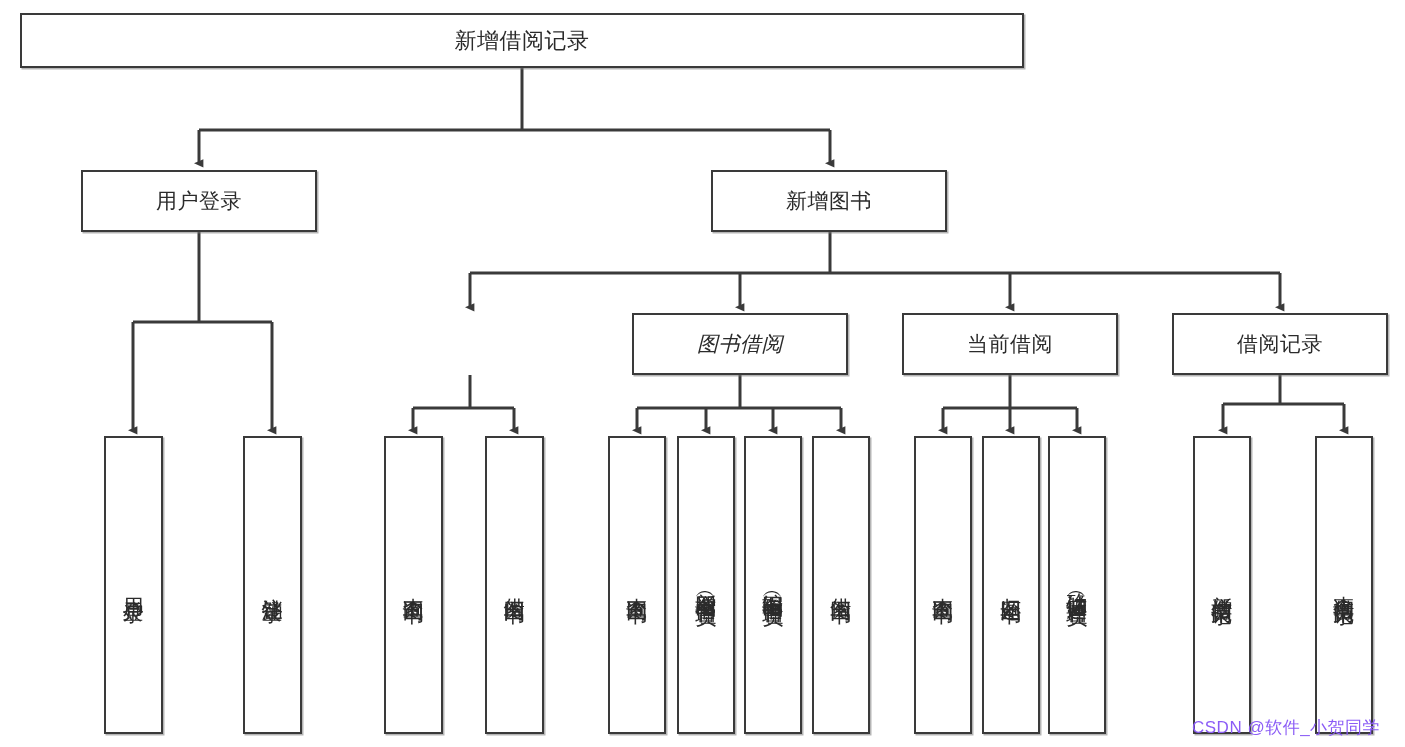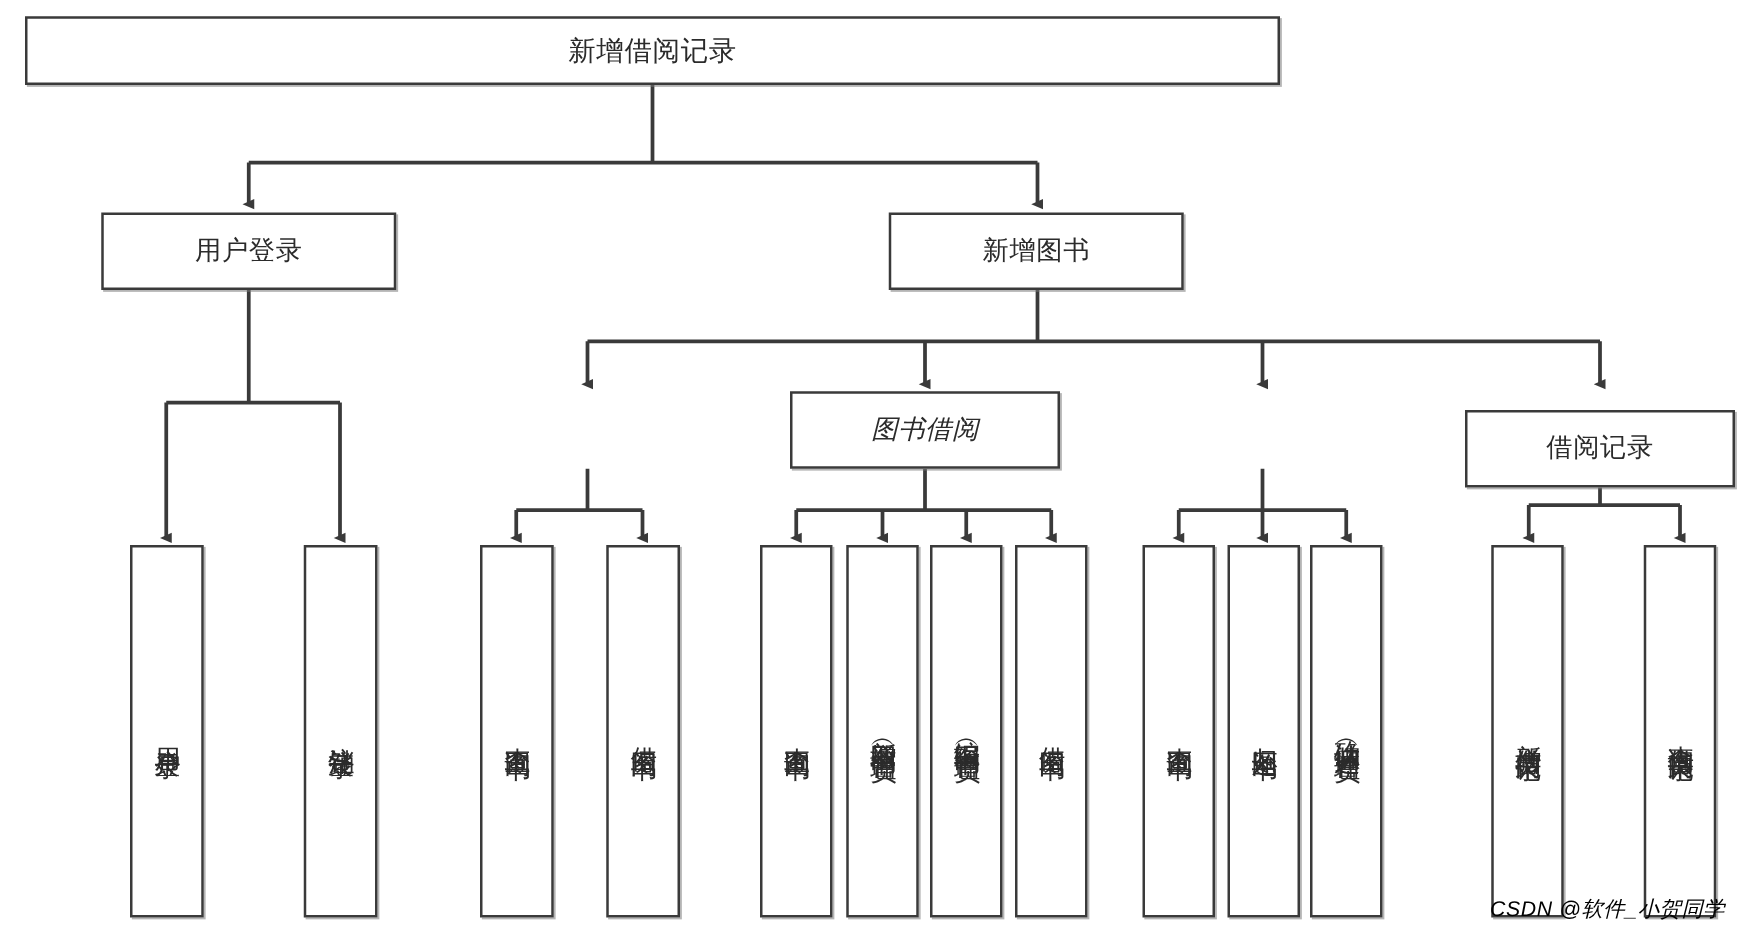--- a/index.html
+++ b/index.html
@@ -57,27 +57,26 @@
     writing-mode: vertical-rl;
     text-orientation: upright;
     font-size: 21px;
     line-height: 1.30;
     letter-spacing: 2px;
     white-space: nowrap;
     max-height: 272px;
   }
   .watermark {
     position: absolute;
-    color: #000000;
+    color: #8b5cf6;
     font-size: 17px;
     letter-spacing: 0.5px;
     white-space: nowrap;
     z-index: 3;
     font-family: "Liberation Sans", "DejaVu Sans", sans-serif;
-    font-style: italic;
   }
 </style>
 </head>
 <body>
 
 <div id="canvas">
 
   <svg id="edges" viewBox="0 0 1405 747" width="1405" height="747" xmlns="http://www.w3.org/2000/svg">
     <defs>
       <marker id="arrow" markerWidth="11" markerHeight="11" refX="4.2" refY="5" orient="auto" markerUnits="userSpaceOnUse">
@@ -135,21 +134,24 @@
   <div class="node h-node" style="left:81px; top:170px; width:236px; height:62px;">
     <span class="node-label">用户登录</span>
   </div>
   <div class="node h-node" style="left:711px; top:170px; width:236px; height:62px;">
     <span class="node-label">新增图书</span>
   </div>
 
   <div class="node h-node" style="left:632px; top:313px; width:216px; height:62px;font-style:italic;">
     <span class="node-label">图书借阅</span>
   </div>
-  <div class="node h-node" style="left:1172px; top:313px; width:216px; height:62px;margin-top:15px;">
+  <div class="node h-node" style="left:902px; top:313px; width:216px; height:62px;">
+    <span class="node-label">当前借阅</span>
+  </div>
+  <div class="node h-node" style="left:1172px; top:313px; width:216px; height:62px;">
     <span class="node-label">借阅记录</span>
   </div>
 
   <div class="node v-node" style="left:104px; top:436px; width:59px; height:298px;">
     <span class="node-label">用户登录</span>
   </div>
   <div class="node v-node" style="left:243px; top:436px; width:59px; height:298px;">
     <span class="node-label">注销登录</span>
   </div>
 

